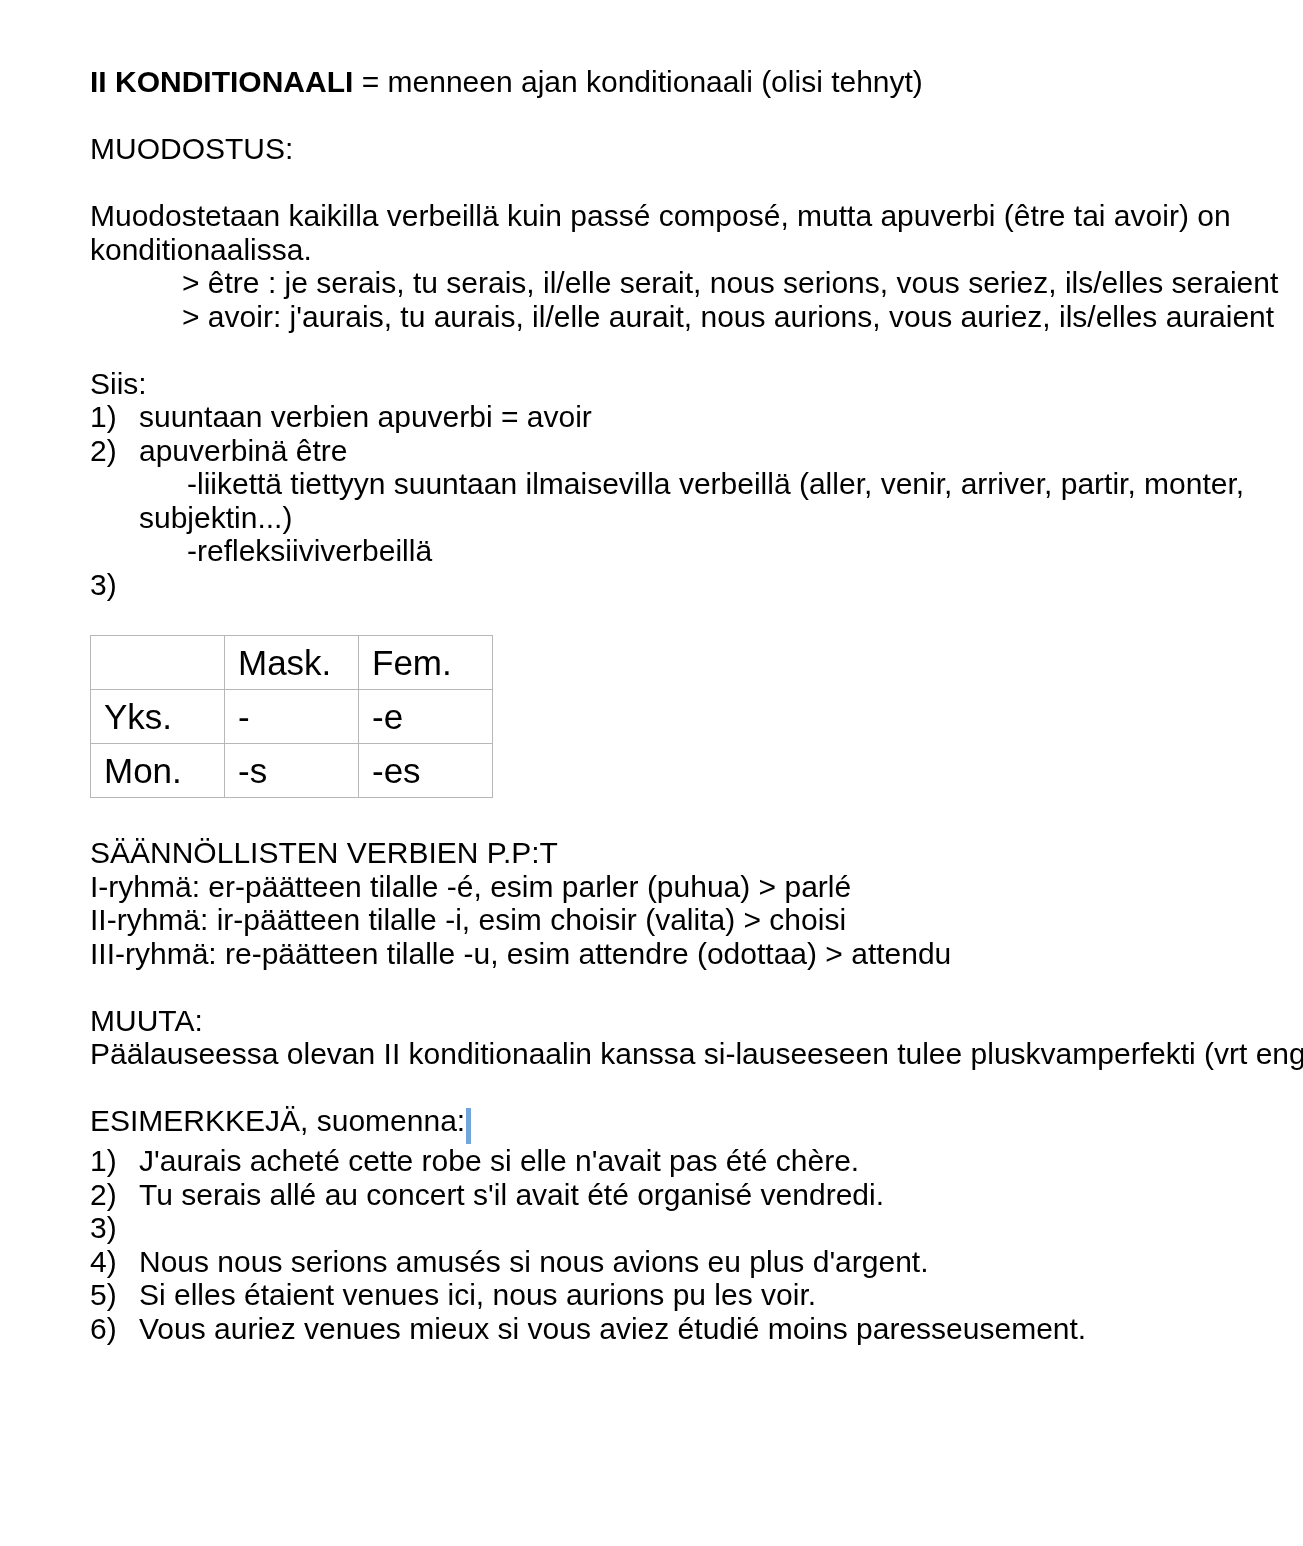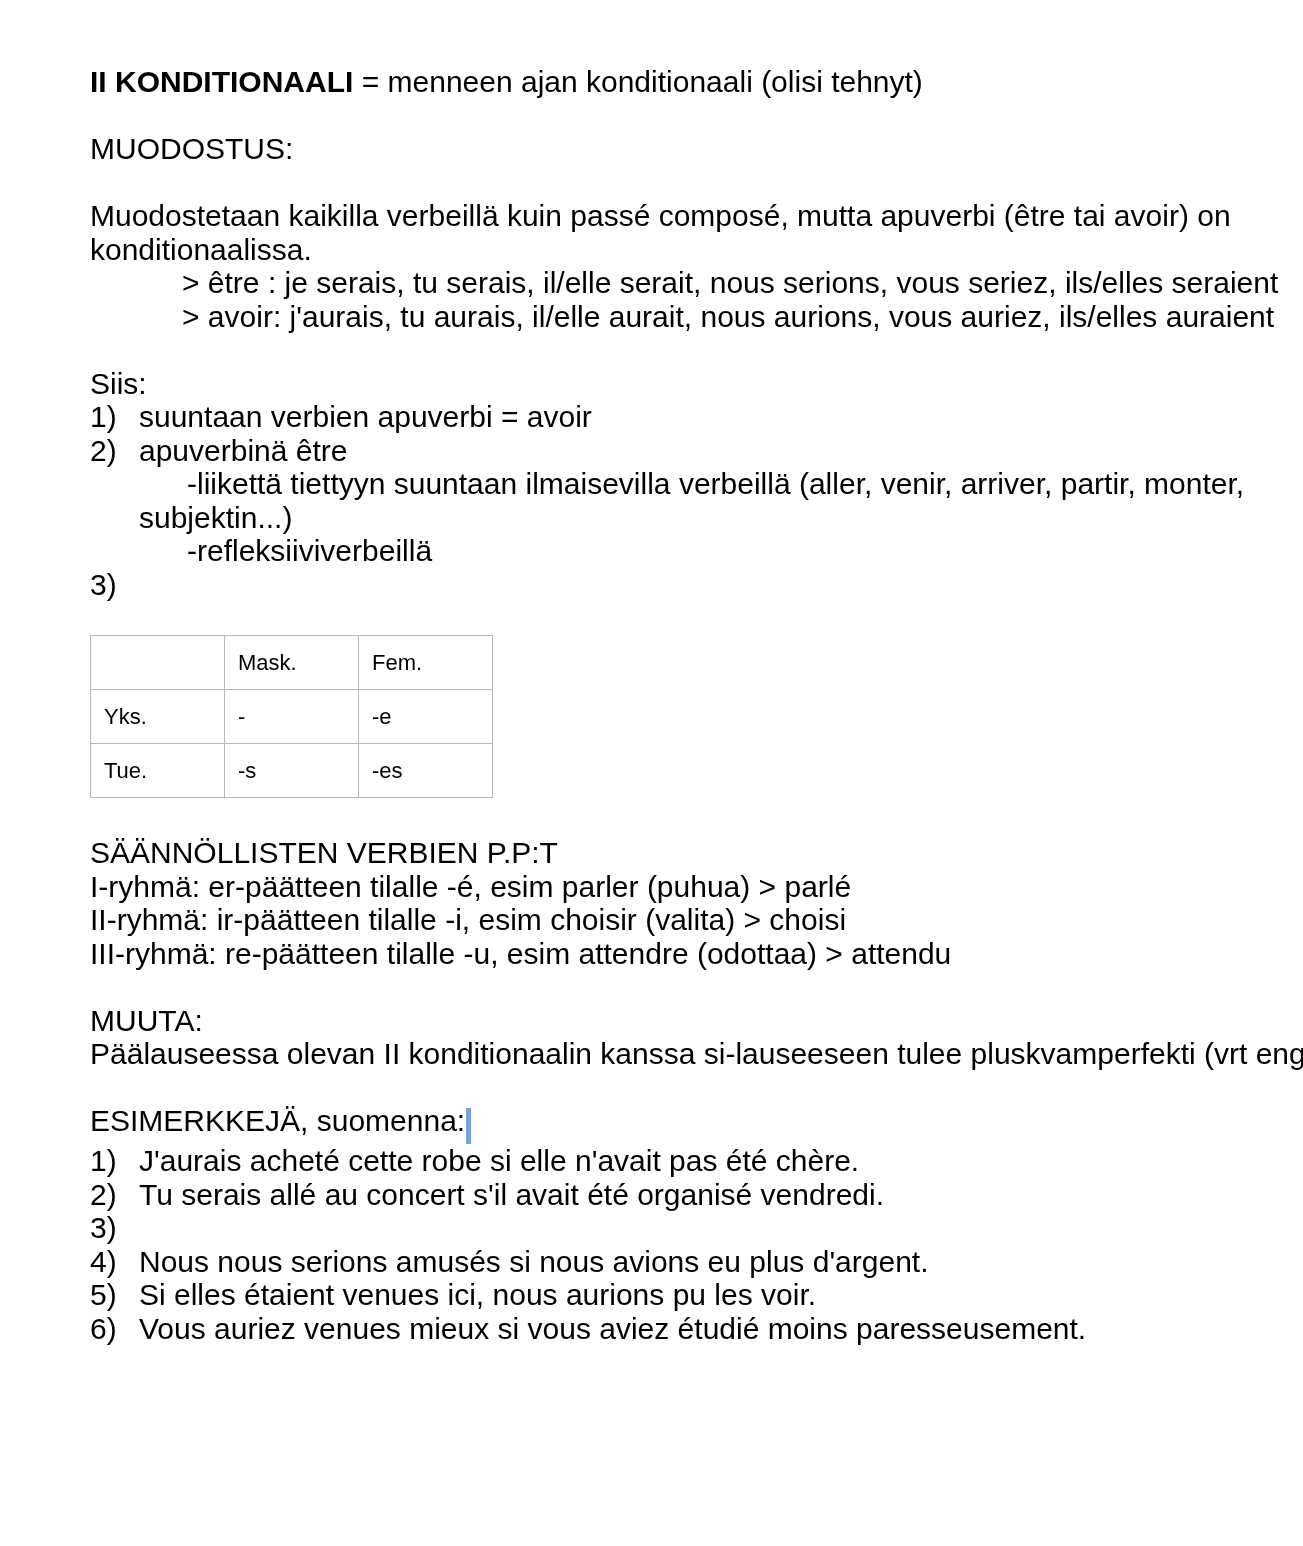--- a/index.html
+++ b/index.html
@@ -33,21 +33,21 @@
     border-collapse: collapse;
     margin: 34px 0 38px 0;
     table-layout: fixed;
   }
   table.pp td {
     border: 1px solid var(--table-border, #b7b7b7);
     width: 112px;
     height: 53px;
     padding: 0 8px 0 13px;
     vertical-align: middle;
-    font-size: 22px;
+    font-size: 35px;
     line-height: 30px;
   }
   .caret {
     display: inline-block;
     width: 5px;
     height: 36px;
     background: var(--cursor-blue, #73a7db);
     vertical-align: -13px;
     margin-left: 1px;
   }
@@ -97,21 +97,21 @@
       <td></td>
       <td>Mask.</td>
       <td>Fem.</td>
     </tr>
     <tr>
       <td>Yks.</td>
       <td>-</td>
       <td>-e</td>
     </tr>
     <tr>
-      <td>Tue.</td>
+      <td>Mon.</td>
       <td>-s</td>
       <td>-es</td>
     </tr>
   </tbody>
     </table>
 
   <div class="line">SÄÄNNÖLLISTEN VERBIEN P.P:T</div>
   <div class="line">I-ryhmä: er-päätteen tilalle -é, esim parler (puhua) &gt; parlé</div>
   <div class="line">II-ryhmä: ir-päätteen tilalle -i, esim choisir (valita) &gt; choisi</div>
   <div class="line">III-ryhmä: re-päätteen tilalle -u, esim attendre (odottaa) &gt; attendu</div>

